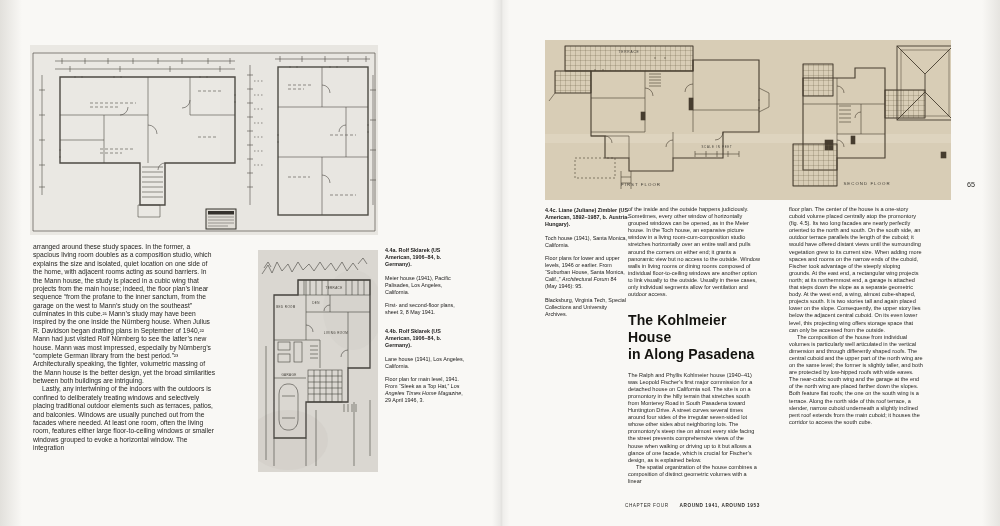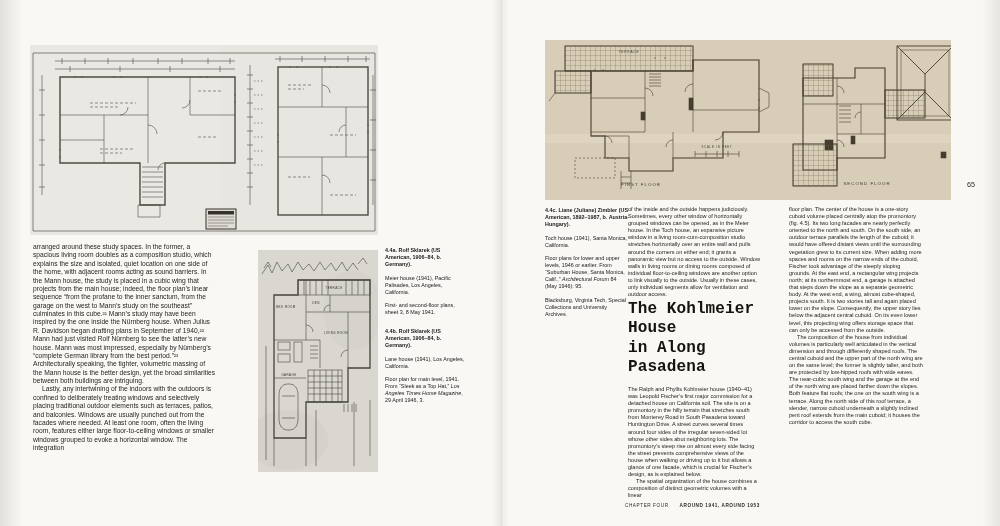--- a/index.html
+++ b/index.html
@@ -27,23 +27,23 @@
   .col-sm p.indent{text-indent:8px;}
   .col-sm p + p.indent{margin-top:0;}
 
   .cap{font-size:5.4px;line-height:1.3;color:#222120;}
   .cap p{margin:0 0 6.5px 0;}
   .cap .head{font-weight:bold;}
   .cap .it{font-style:italic;}
   .capblock{margin-bottom:12px;}
 
   .heading{
-    font-family:Liberation Mono, monospace;font-weight:bold;
-    font-size:16px;line-height:1.2;color:#14130f;
-    margin:2px 0 9px 0;letter-spacing:.1px;
+    font-family:Liberation Sans, sans-serif;font-weight:bold;
+    font-size:14px;line-height:1.2;color:#14130f;
+    margin:14px 0 9px 0;letter-spacing:.1px;
   }
 
   .pagenum{font-size:7.2px;color:#2c2b28;}
   .footer{font-size:4.7px;color:#2e2d2a;letter-spacing:.55px;}
   .footer .chap{margin-right:11px;}
   .footer .run{font-weight:bold;}
 
   figure{margin:0;}
   .figframe{display:block;}
   .figtext{font-family:"Liberation Sans",sans-serif;fill:#3d3a33;}

